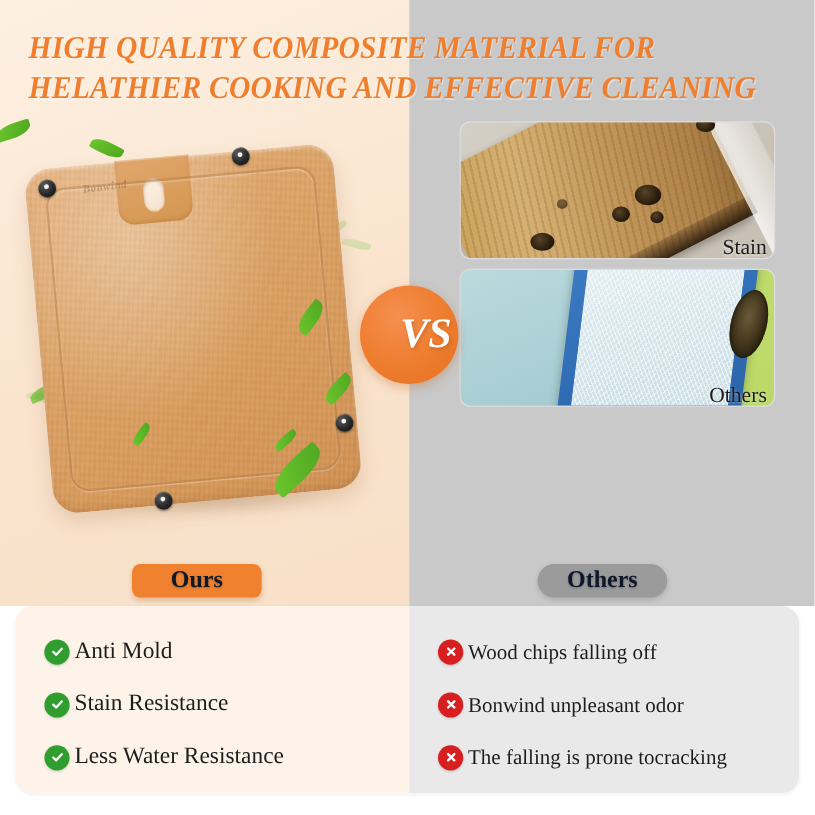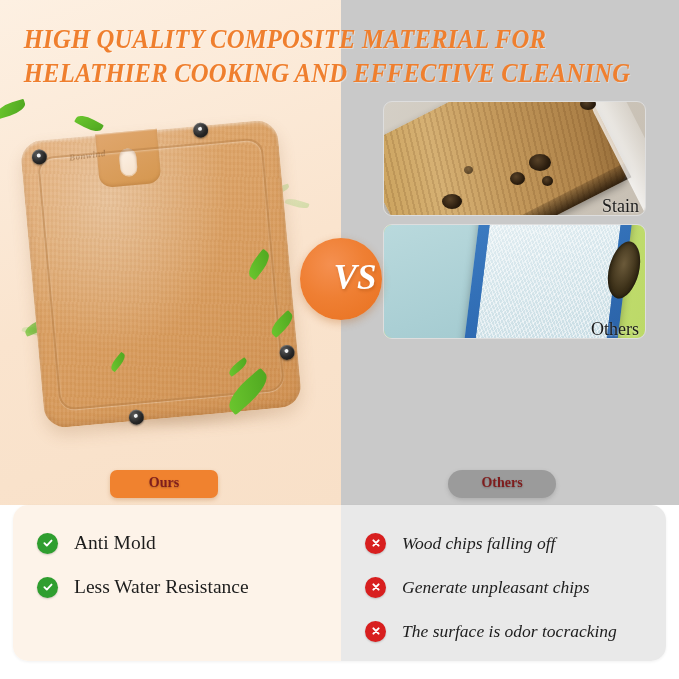--- a/index.html
+++ b/index.html
@@ -240,23 +240,23 @@
     transform:rotate(4deg) skewX(-3deg);
     border-radius:2px;
     box-shadow:0 0 3px rgba(0,0,0,0.45), -2px 0 2px rgba(255,240,220,0.25);
   }
 
   
   .pill {
     position:absolute; top:470px;
     height:28px; line-height:26px;
     border-radius:7px;
-    color:#7f1d1d;
+    color:#0f172a;
     font-family:"Liberation Serif", serif;
-    font-weight:bold; font-size:14px;
+    font-weight:bold; font-size:20px;
     text-align:center;
     z-index:7;
     text-shadow:0 1px 2px rgba(0,0,0,0.25);
   }
   .pill-ours   { left:110px; width:108px; background:#f0822f; box-shadow:0 2px 4px rgba(170,90,25,0.28); }
   .pill-others { left:448px; width:108px; background:#9b9b9b; box-shadow:0 2px 4px rgba(90,90,90,0.25);border-radius:14px; }
 
   
   .feature-panel {
     position:absolute; left:13px; top:505px; width:653px; height:156px;
@@ -274,26 +274,26 @@
     width:21px; height:21px; border-radius:50%;
     flex:0 0 21px;
     display:flex; align-items:center; justify-content:center;
     color:#fff; font-family:"Liberation Sans", sans-serif;
     font-size:13px; font-weight:bold; line-height:1;
   }
   .badge-ok { background:#2f9e2f; box-shadow:0 1px 2px rgba(0,0,0,0.18); }
   .badge-no { background:#d81f1f; box-shadow:0 1px 2px rgba(0,0,0,0.18); }
   .badge-ok svg, .badge-no svg { display:block; }
   .feat-text {
-    margin-left:16px;
+    margin-left:4px;
     font-family:"Liberation Serif", serif;
     font-size:19.5px; color:#1d1d1d;
     white-space:nowrap;
   }
-  .feat-right .feat-text { font-size:17.5px;font-style:italic; }
+  .feat-right .feat-text { font-size:17.5px; }
 </style>
 </head>
 <body>
 
 <div class="poster">
 
   <div class="bg-left"></div>
   <div class="bg-right"></div>
 
   <div class="title-wrap">
@@ -375,46 +375,54 @@
             </svg>
         </span>
         <span class="feat-text">Anti Mold</span>
       </div>
       <div class="feat-item">
         <span class="badge badge-ok">
           <svg width="12" height="12" viewBox="0 0 12 12">
               <path d="M2.4 6.2 L4.8 8.6 L9.5 3.6" stroke="#ffffff" stroke-width="1.9" fill="none" stroke-linecap="round" stroke-linejoin="round"></path>
             </svg>
         </span>
+        <span class="feat-text">Stain Resistance</span>
+      </div>
+      <div class="feat-item">
+        <span class="badge badge-ok">
+          <svg width="12" height="12" viewBox="0 0 12 12">
+              <path d="M2.4 6.2 L4.8 8.6 L9.5 3.6" stroke="#ffffff" stroke-width="1.9" fill="none" stroke-linecap="round" stroke-linejoin="round"></path>
+            </svg>
+        </span>
         <span class="feat-text">Less Water Resistance</span>
       </div>
     </div>
 
     <div class="feat-col feat-right">
       <div class="feat-item">
         <span class="badge badge-no">
           <svg width="12" height="12" viewBox="0 0 12 12">
               <path d="M3.4 3.4 L8.6 8.6 M8.6 3.4 L3.4 8.6" stroke="#ffffff" stroke-width="2" fill="none" stroke-linecap="round"></path>
             </svg>
         </span>
         <span class="feat-text">Wood chips falling off</span>
       </div>
       <div class="feat-item">
         <span class="badge badge-no">
           <svg width="12" height="12" viewBox="0 0 12 12">
               <path d="M3.4 3.4 L8.6 8.6 M8.6 3.4 L3.4 8.6" stroke="#ffffff" stroke-width="2" fill="none" stroke-linecap="round"></path>
             </svg>
         </span>
-        <span class="feat-text">Generate unpleasant chips</span>
+        <span class="feat-text">Bonwind unpleasant odor</span>
       </div>
       <div class="feat-item">
         <span class="badge badge-no">
           <svg width="12" height="12" viewBox="0 0 12 12">
               <path d="M3.4 3.4 L8.6 8.6 M8.6 3.4 L3.4 8.6" stroke="#ffffff" stroke-width="2" fill="none" stroke-linecap="round"></path>
             </svg>
         </span>
-        <span class="feat-text">The surface is odor tocracking</span>
+        <span class="feat-text">The falling is prone tocracking</span>
       </div>
     </div>
 
   </div>
 
 </div>
 
 </body></html>

